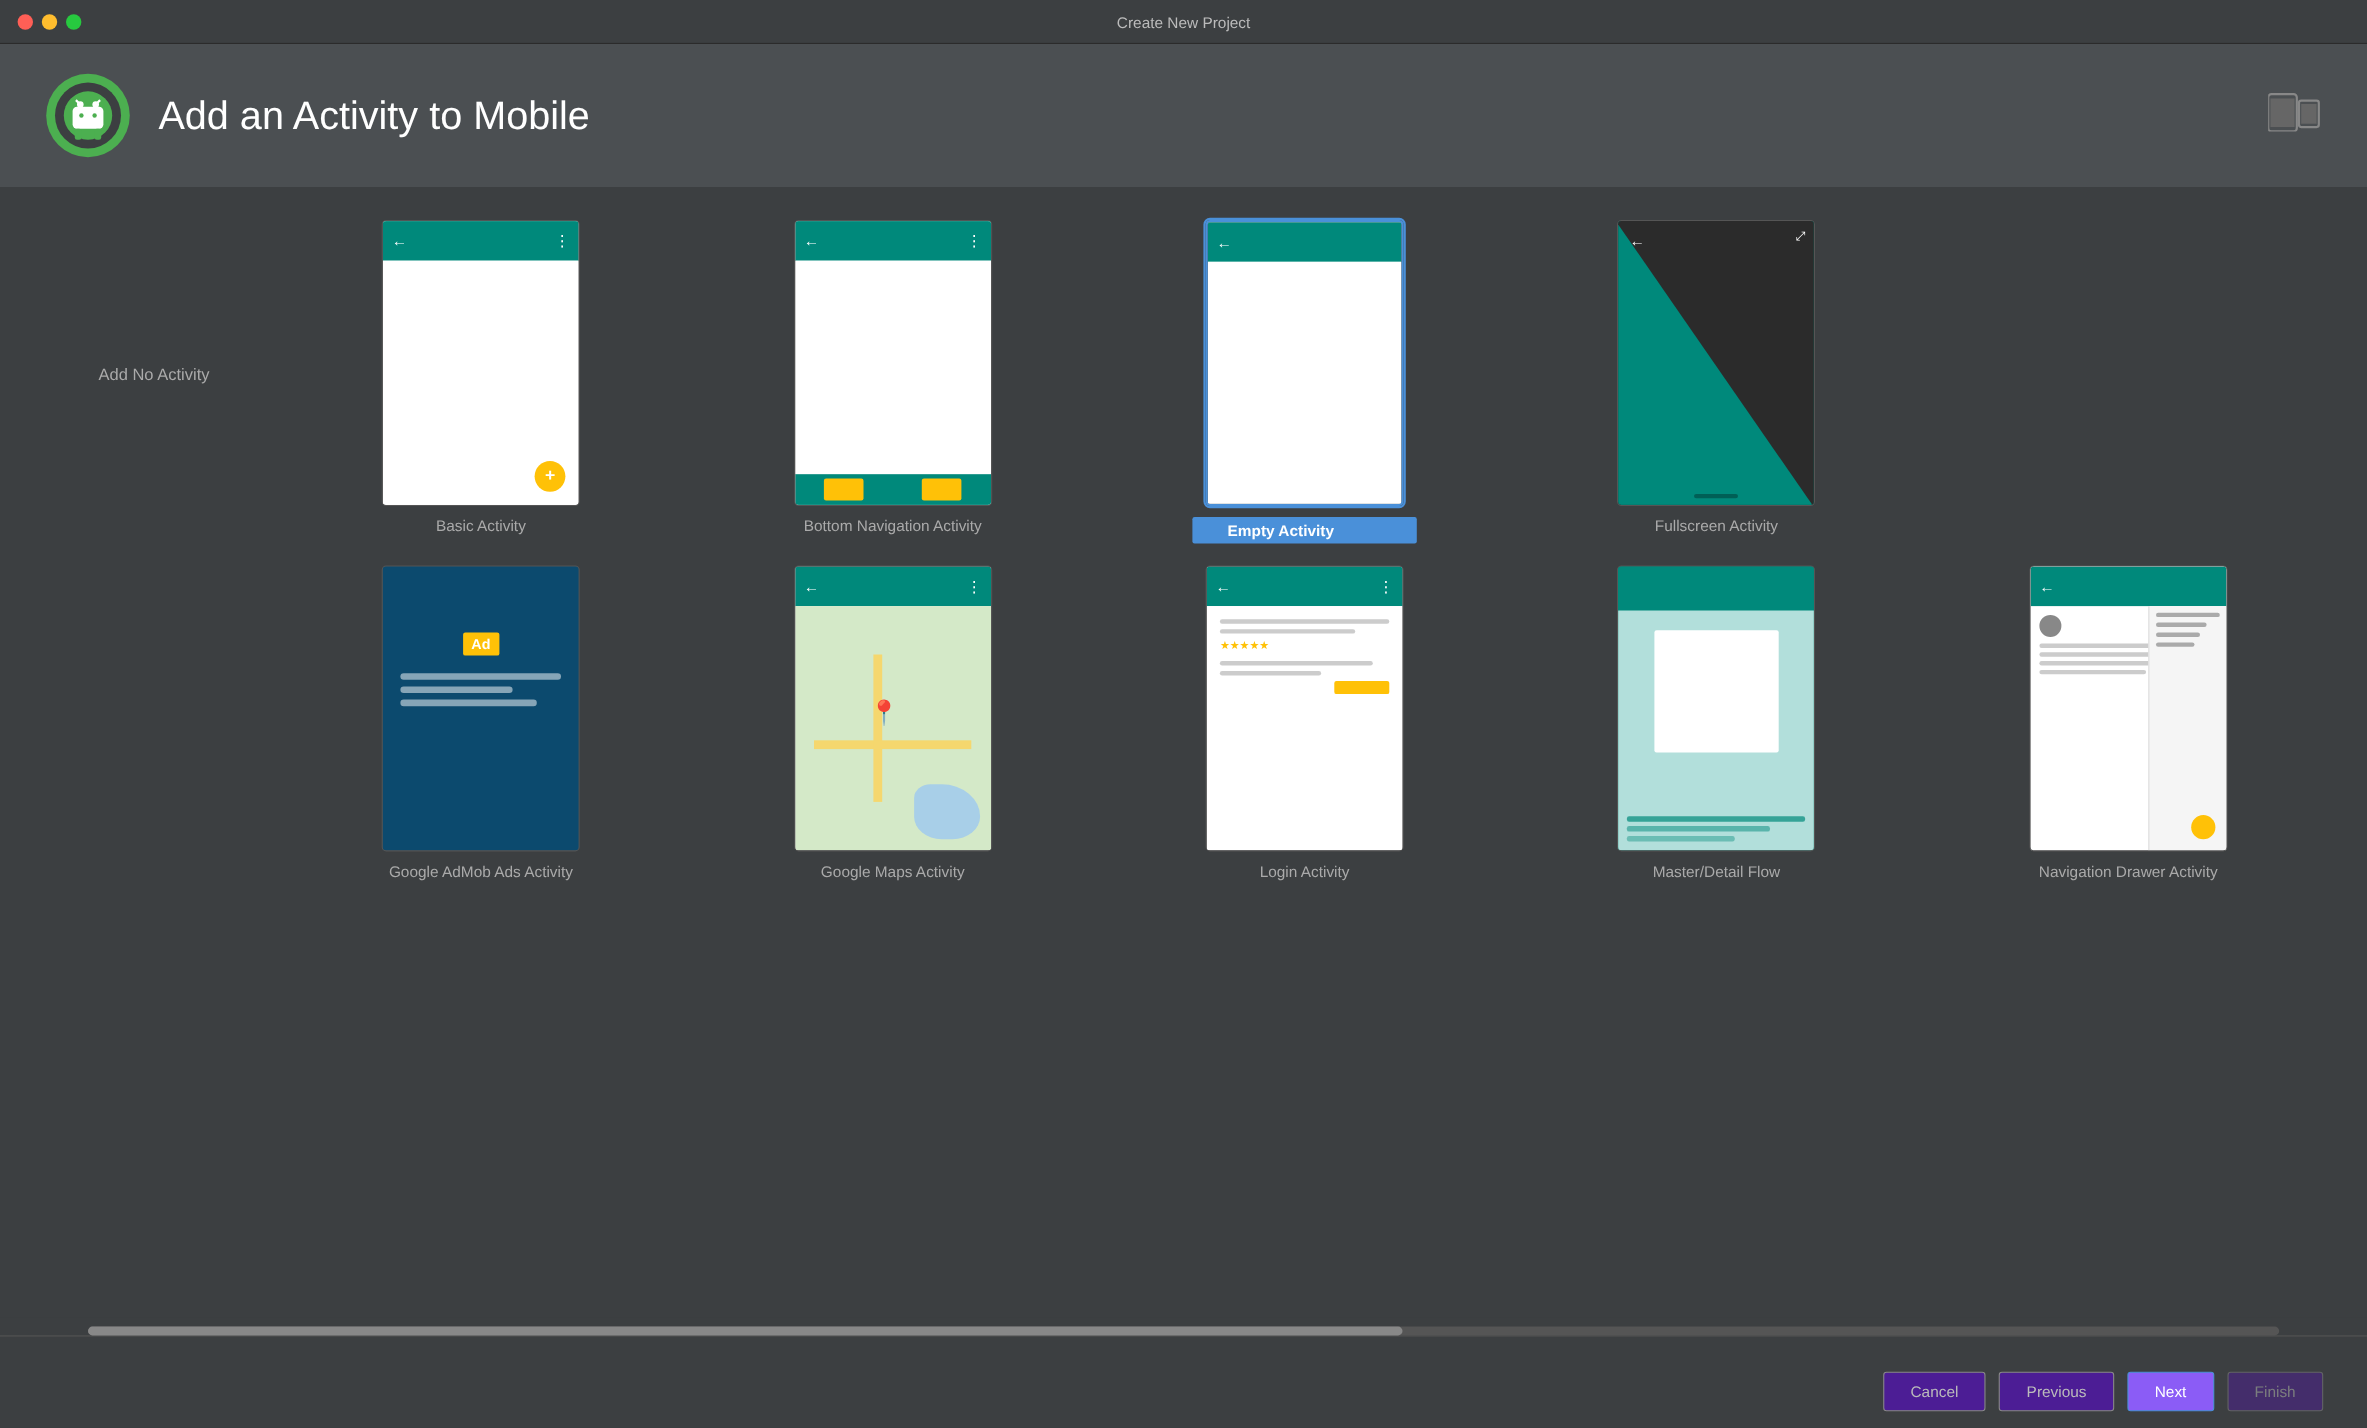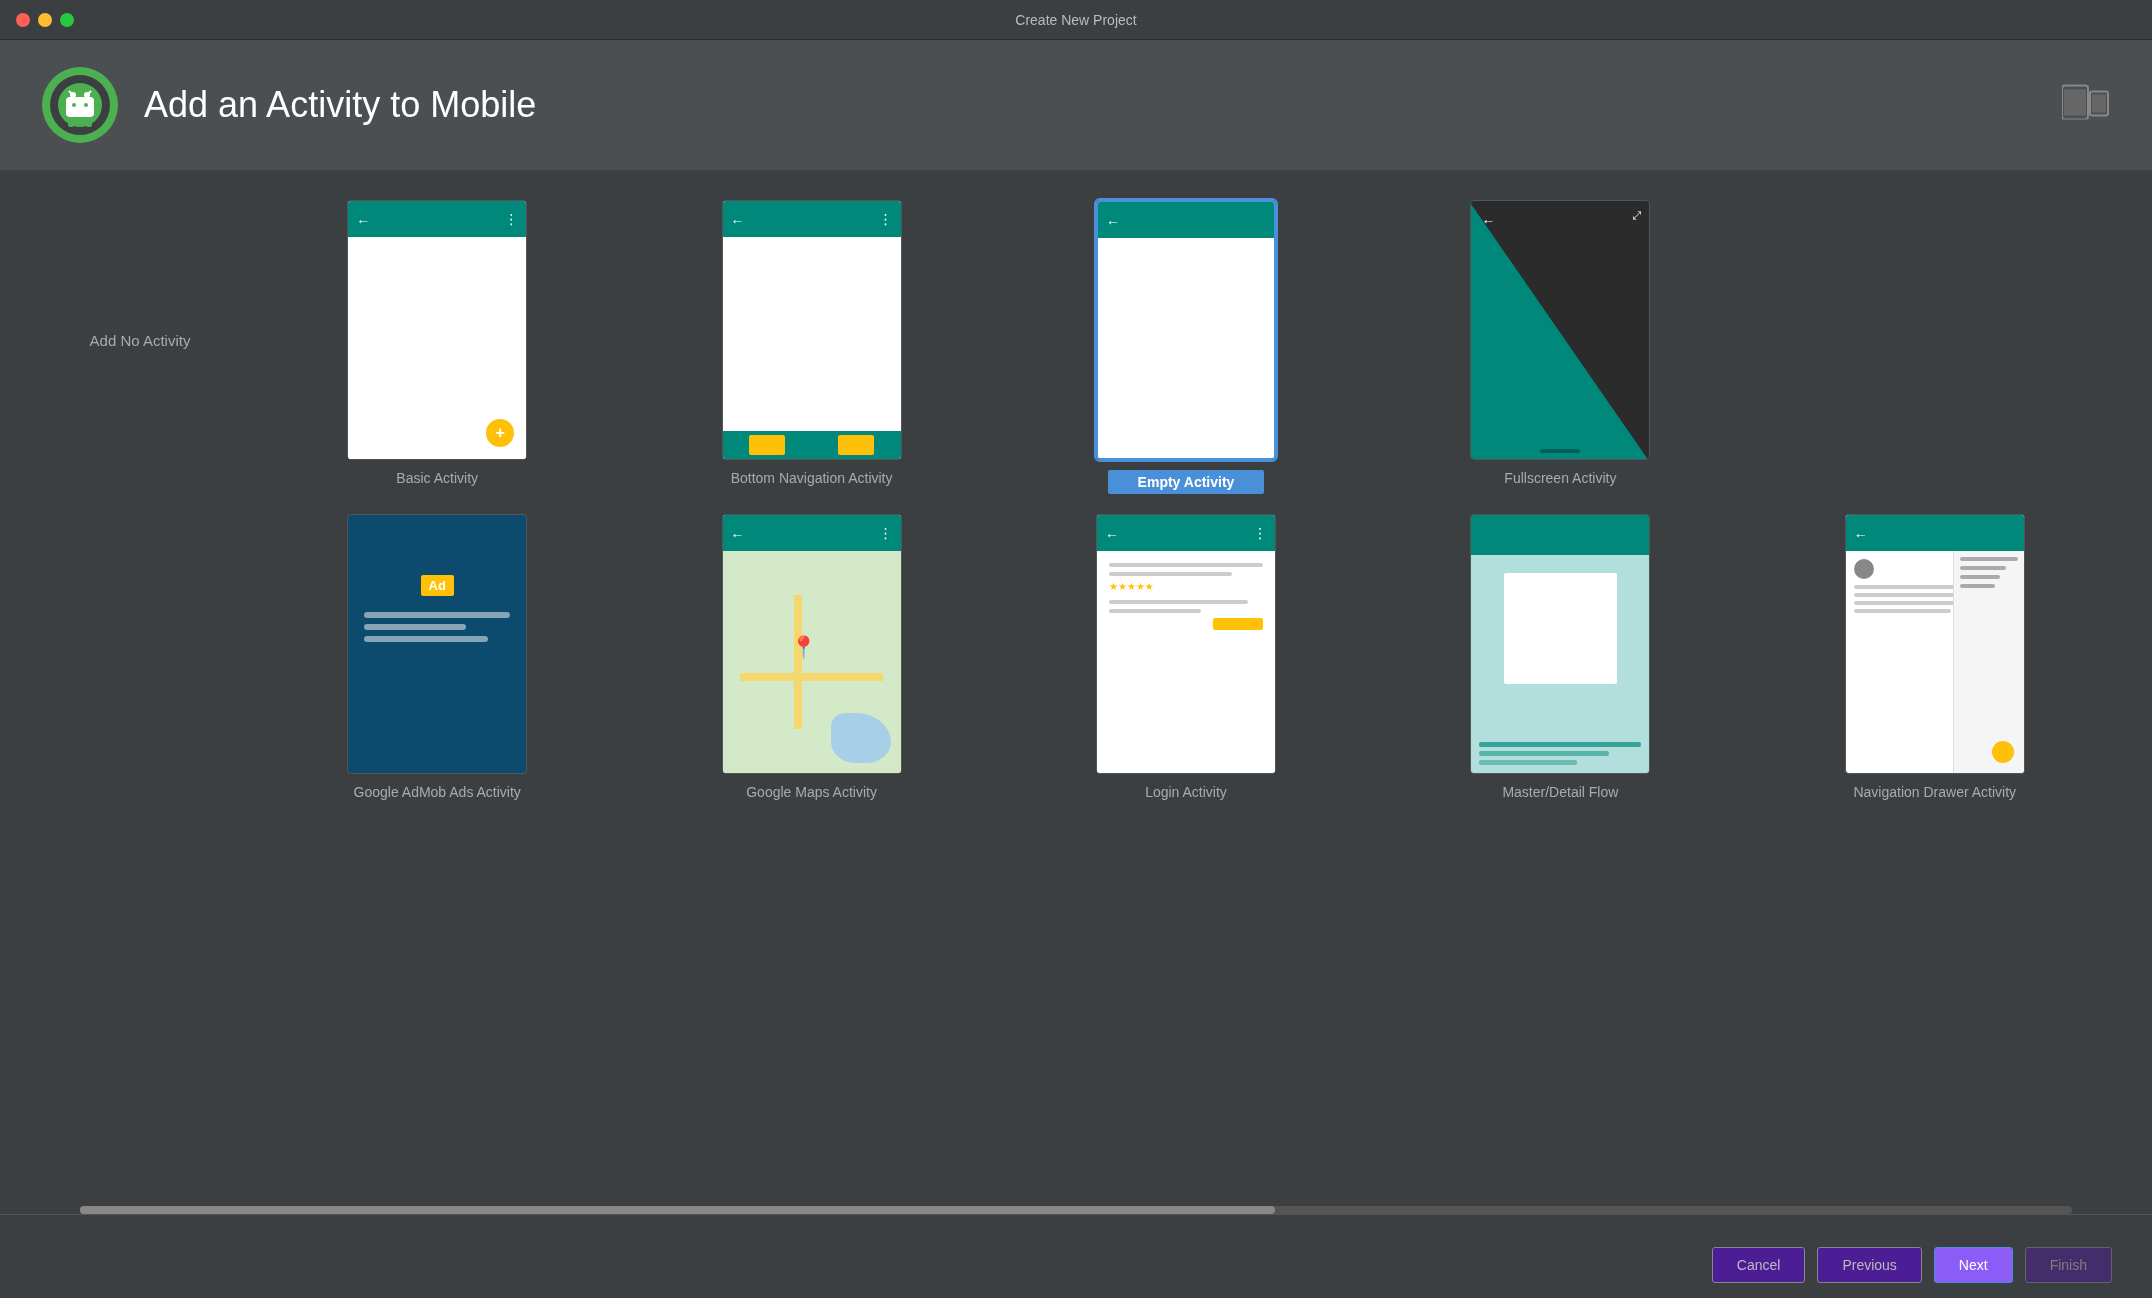--- a/index.html
+++ b/index.html
@@ -116,29 +116,28 @@
       background: #2b2b2b;
       border-radius: 4px;
       overflow: hidden;
       position: relative;
       border: 1px solid #555;
     }
     .card-label {
       margin-top: 10px;
       font-size: 14px;
       color: #aaaaaa;
-      text-align: center;
     }
     .card-label.selected-label {
       background: #4a90d9;
       color: #ffffff;
       font-weight: bold;
-      padding: 4px 0;
+      padding: 4px 32px;
       border-radius: 2px;
-      width: 156px;
+      width: 204px;
     }
 
     
     .phone-mockup {
       width: 100%;
       height: 100%;
       background: white;
       position: relative;
       display: flex;
       flex-direction: column;

